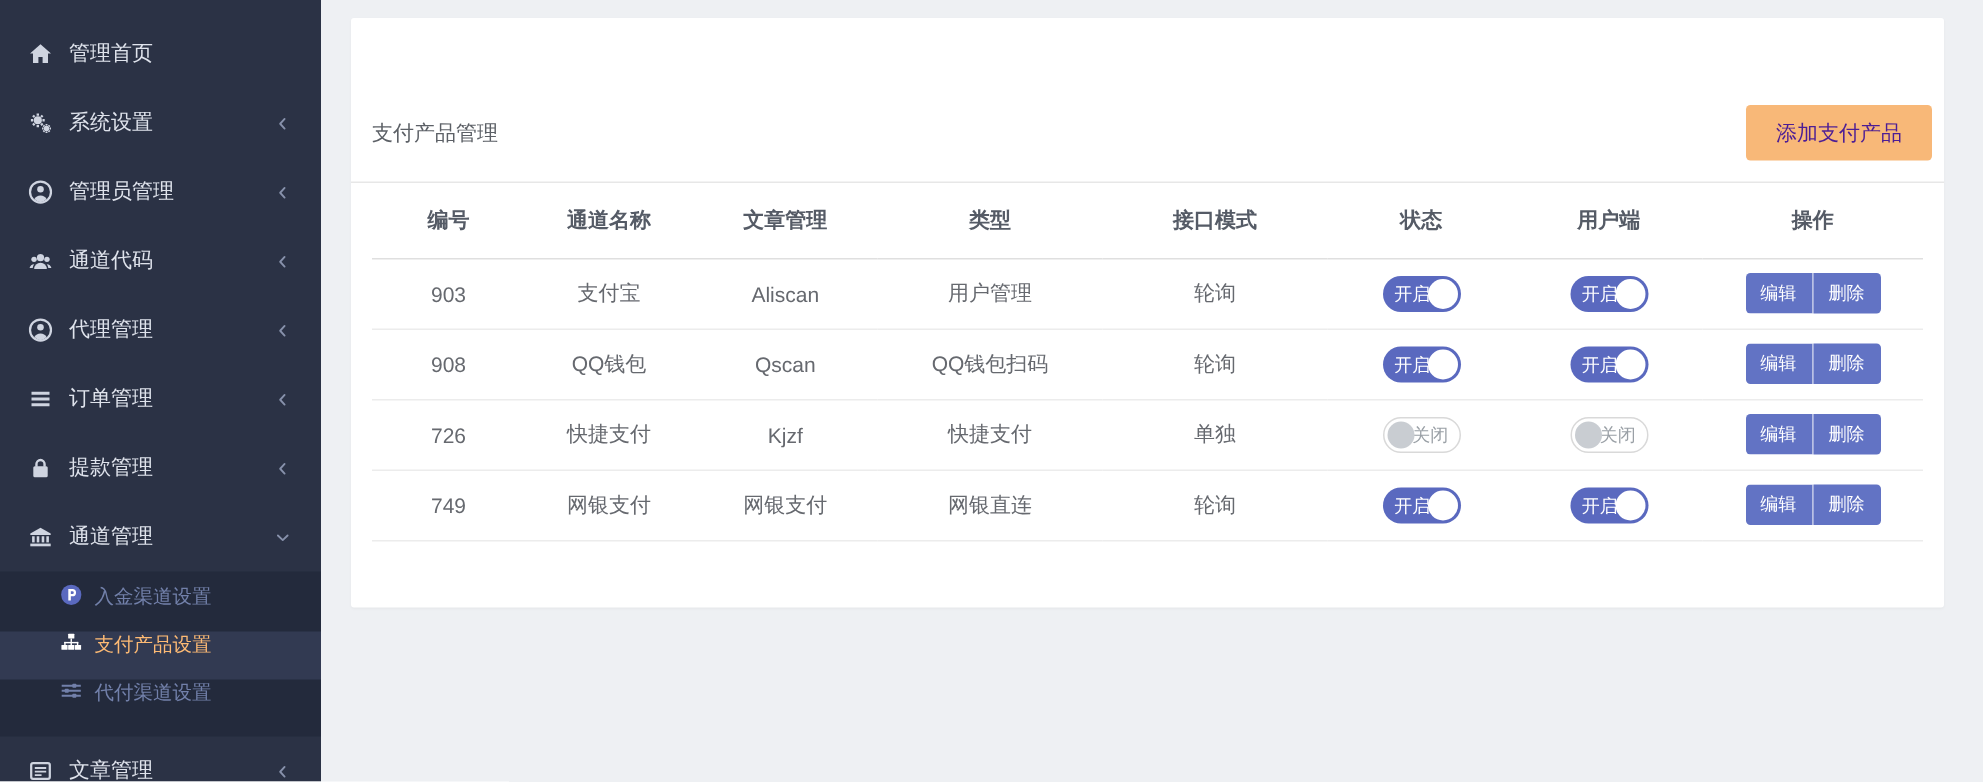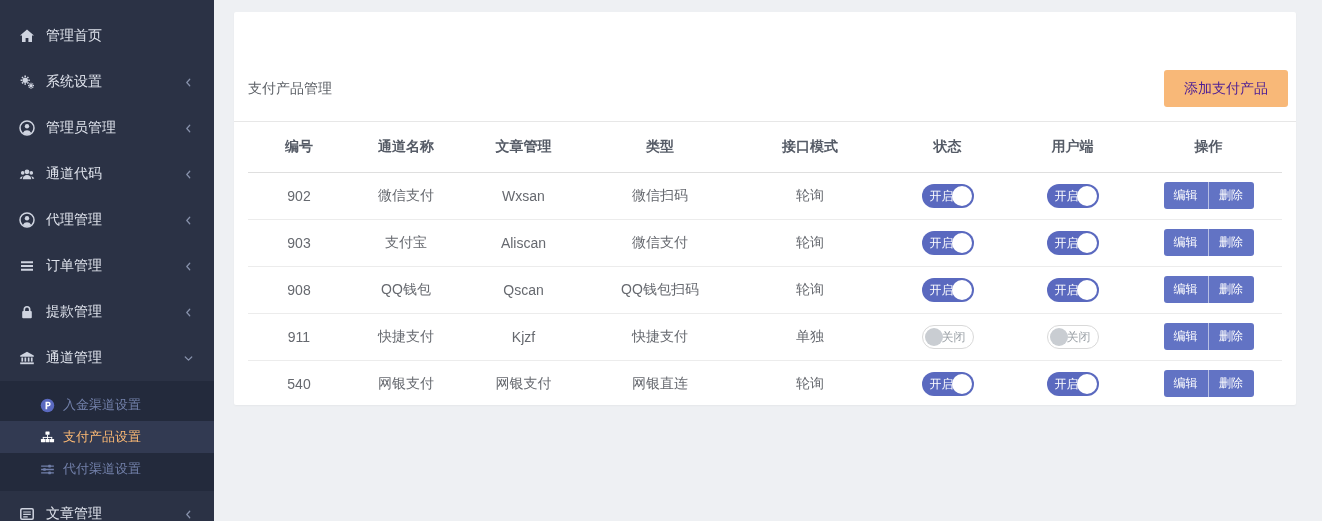--- a/index.html
+++ b/index.html
@@ -21,21 +21,21 @@
   
   .sidebar{width:214px; flex-shrink:0; background:var(--sidebar-bg); padding-top:13px; overflow:hidden;}
   .nav-item{height:46px; display:flex; align-items:center; padding:0 18px 0 19px;
     color:var(--sidebar-text); font-size:14px; cursor:pointer; white-space:nowrap;}
   .nav-item .icon{display:inline-flex; width:16px; height:16px; align-items:center; justify-content:center;}
   .nav-icon{margin-right:11px; color:#cfd4e0;}
   .nav-label{flex:0 0 auto;}
   .nav-chevron{margin-left:auto; color:var(--chevron);}
   .nav-chevron svg{width:11px; height:11px;}
   .submenu{background:var(--submenu-bg); padding:8px 0 6px 0;}
-  .sub-item{height:32px; display:flex; align-items:center; padding-left:40px;
+  .sub-item{height:32px; display:flex; align-items:flex-start; padding-left:40px;
     color:var(--submenu-text); font-size:13px; cursor:pointer; white-space:nowrap;}
   .sub-item .icon{display:inline-flex; width:15px; height:15px; margin-right:8px; align-items:center; justify-content:center;}
   .sub-item.active{background:var(--submenu-active-bg); color:#fdba74;}
   .sub-item.active .icon{color:#ffffff;}
 
   
   .main{flex:1; padding:12px 26px 0 20px;}
   .card{background:var(--card-bg); height:393px; border-radius:2px; box-shadow:0 1px 2px rgba(0,0,0,.04); overflow:hidden;}
   .card-header{height:66px; display:flex; align-items:center; padding:0 8px 0 14px;
     border-bottom:1px solid var(--header-divider);margin-top:44px;}
@@ -277,37 +277,24 @@
                 <th>文章管理</th>
                 <th>类型</th>
                 <th>接口模式</th>
                 <th>状态</th>
                 <th>用户端</th>
                 <th>操作</th>
               </tr>
           </thead>
           <tbody>
               <tr>
-                <td>902</td>
-                <td>微信支付</td>
-                <td>Wxsan</td>
-                <td>微信扫码</td>
-                <td>轮询</td>
-                <td><span class="toggle on"><span class="t-label">开启</span><span class="knob"></span></span></td>
-                <td><span class="toggle on"><span class="t-label">开启</span><span class="knob"></span></span></td>
-                <td><div class="act">
-                    <button class="abtn edit">编辑</button>
-                    <button class="abtn del">删除</button>
-                  </div></td>
-              </tr>
-              <tr>
                 <td>903</td>
                 <td>支付宝</td>
                 <td>Aliscan</td>
-                <td>微信支付</td>
+                <td>用户管理</td>
                 <td>轮询</td>
                 <td><span class="toggle on"><span class="t-label">开启</span><span class="knob"></span></span></td>
                 <td><span class="toggle on"><span class="t-label">开启</span><span class="knob"></span></span></td>
                 <td><div class="act">
                     <button class="abtn edit">编辑</button>
                     <button class="abtn del">删除</button>
                   </div></td>
               </tr>
               <tr>
                 <td>908</td>
@@ -316,34 +303,34 @@
                 <td>QQ钱包扫码</td>
                 <td>轮询</td>
                 <td><span class="toggle on"><span class="t-label">开启</span><span class="knob"></span></span></td>
                 <td><span class="toggle on"><span class="t-label">开启</span><span class="knob"></span></span></td>
                 <td><div class="act">
                     <button class="abtn edit">编辑</button>
                     <button class="abtn del">删除</button>
                   </div></td>
               </tr>
               <tr>
-                <td>911</td>
+                <td>726</td>
                 <td>快捷支付</td>
                 <td>Kjzf</td>
                 <td>快捷支付</td>
                 <td>单独</td>
                 <td><span class="toggle off"><span class="t-label">关闭</span><span class="knob"></span></span></td>
                 <td><span class="toggle off"><span class="t-label">关闭</span><span class="knob"></span></span></td>
                 <td><div class="act">
                     <button class="abtn edit">编辑</button>
                     <button class="abtn del">删除</button>
                   </div></td>
               </tr>
               <tr>
-                <td>540</td>
+                <td>749</td>
                 <td>网银支付</td>
                 <td>网银支付</td>
                 <td>网银直连</td>
                 <td>轮询</td>
                 <td><span class="toggle on"><span class="t-label">开启</span><span class="knob"></span></span></td>
                 <td><span class="toggle on"><span class="t-label">开启</span><span class="knob"></span></span></td>
                 <td><div class="act">
                     <button class="abtn edit">编辑</button>
                     <button class="abtn del">删除</button>
                   </div></td>

